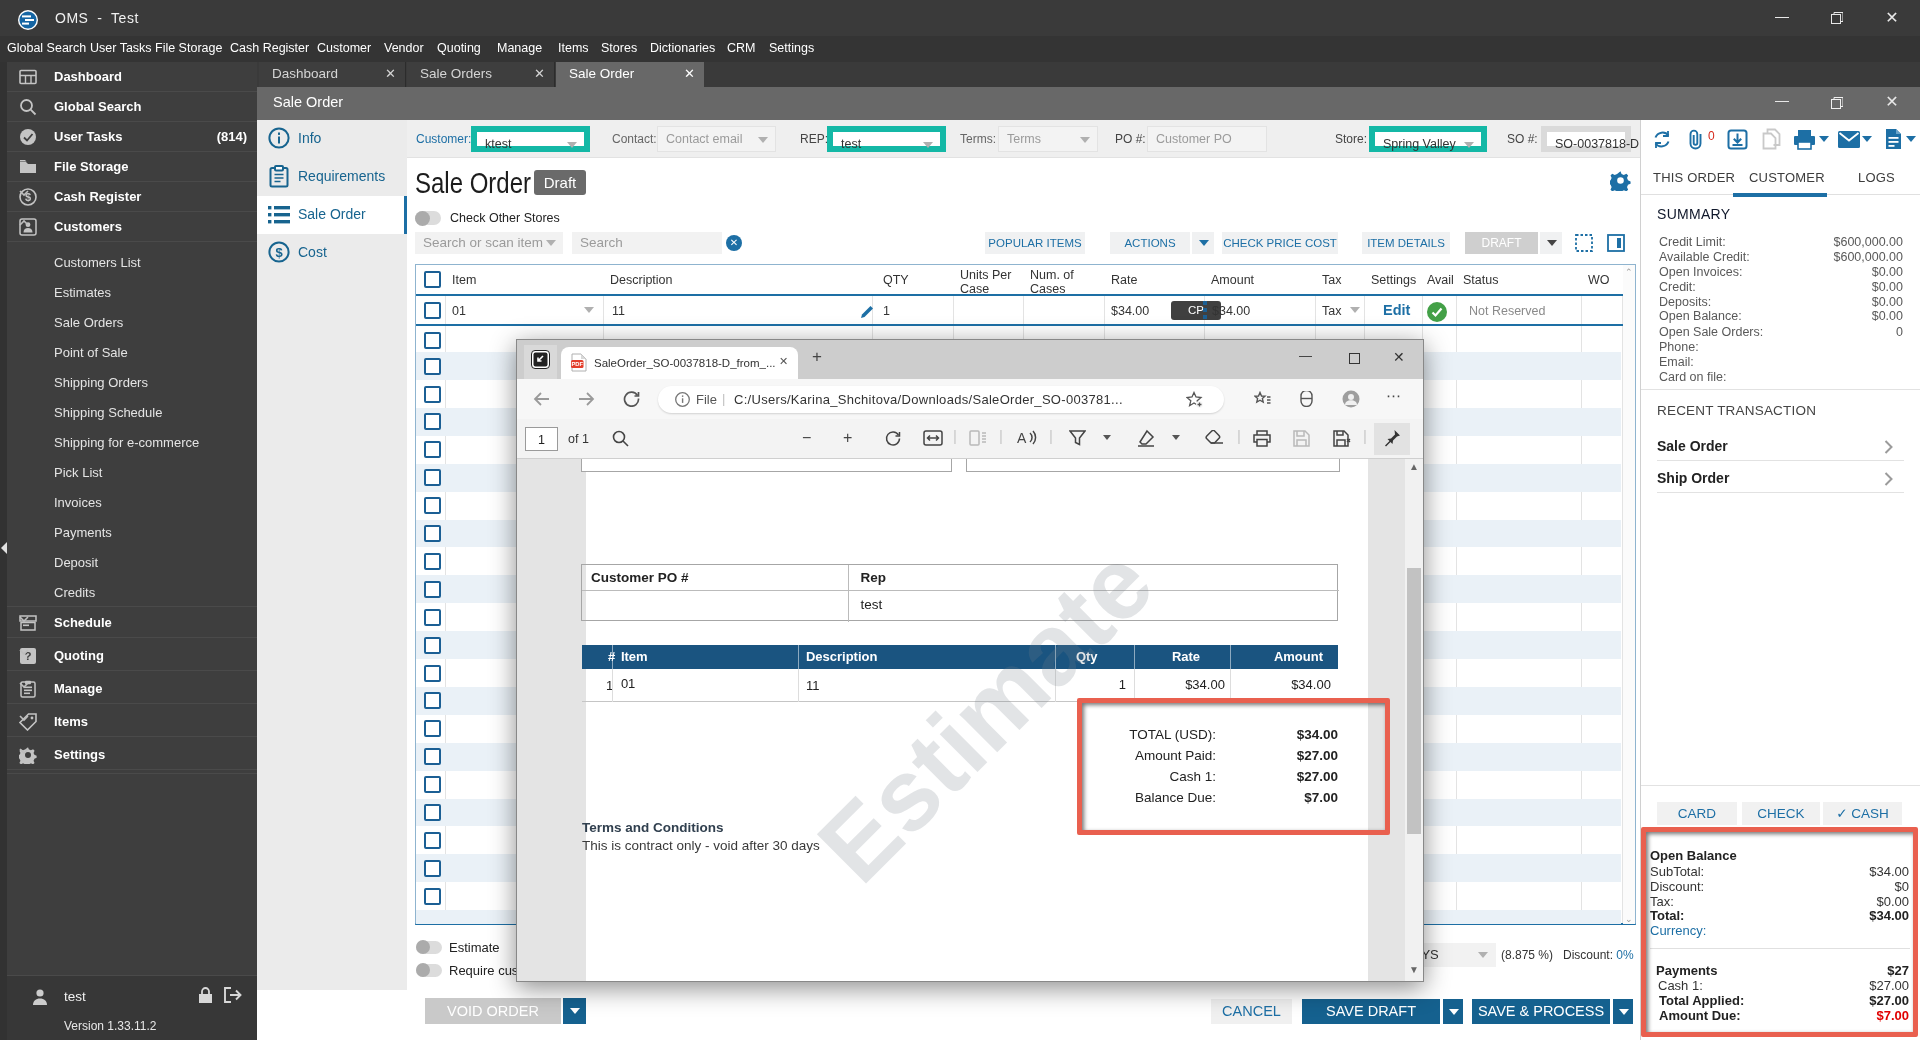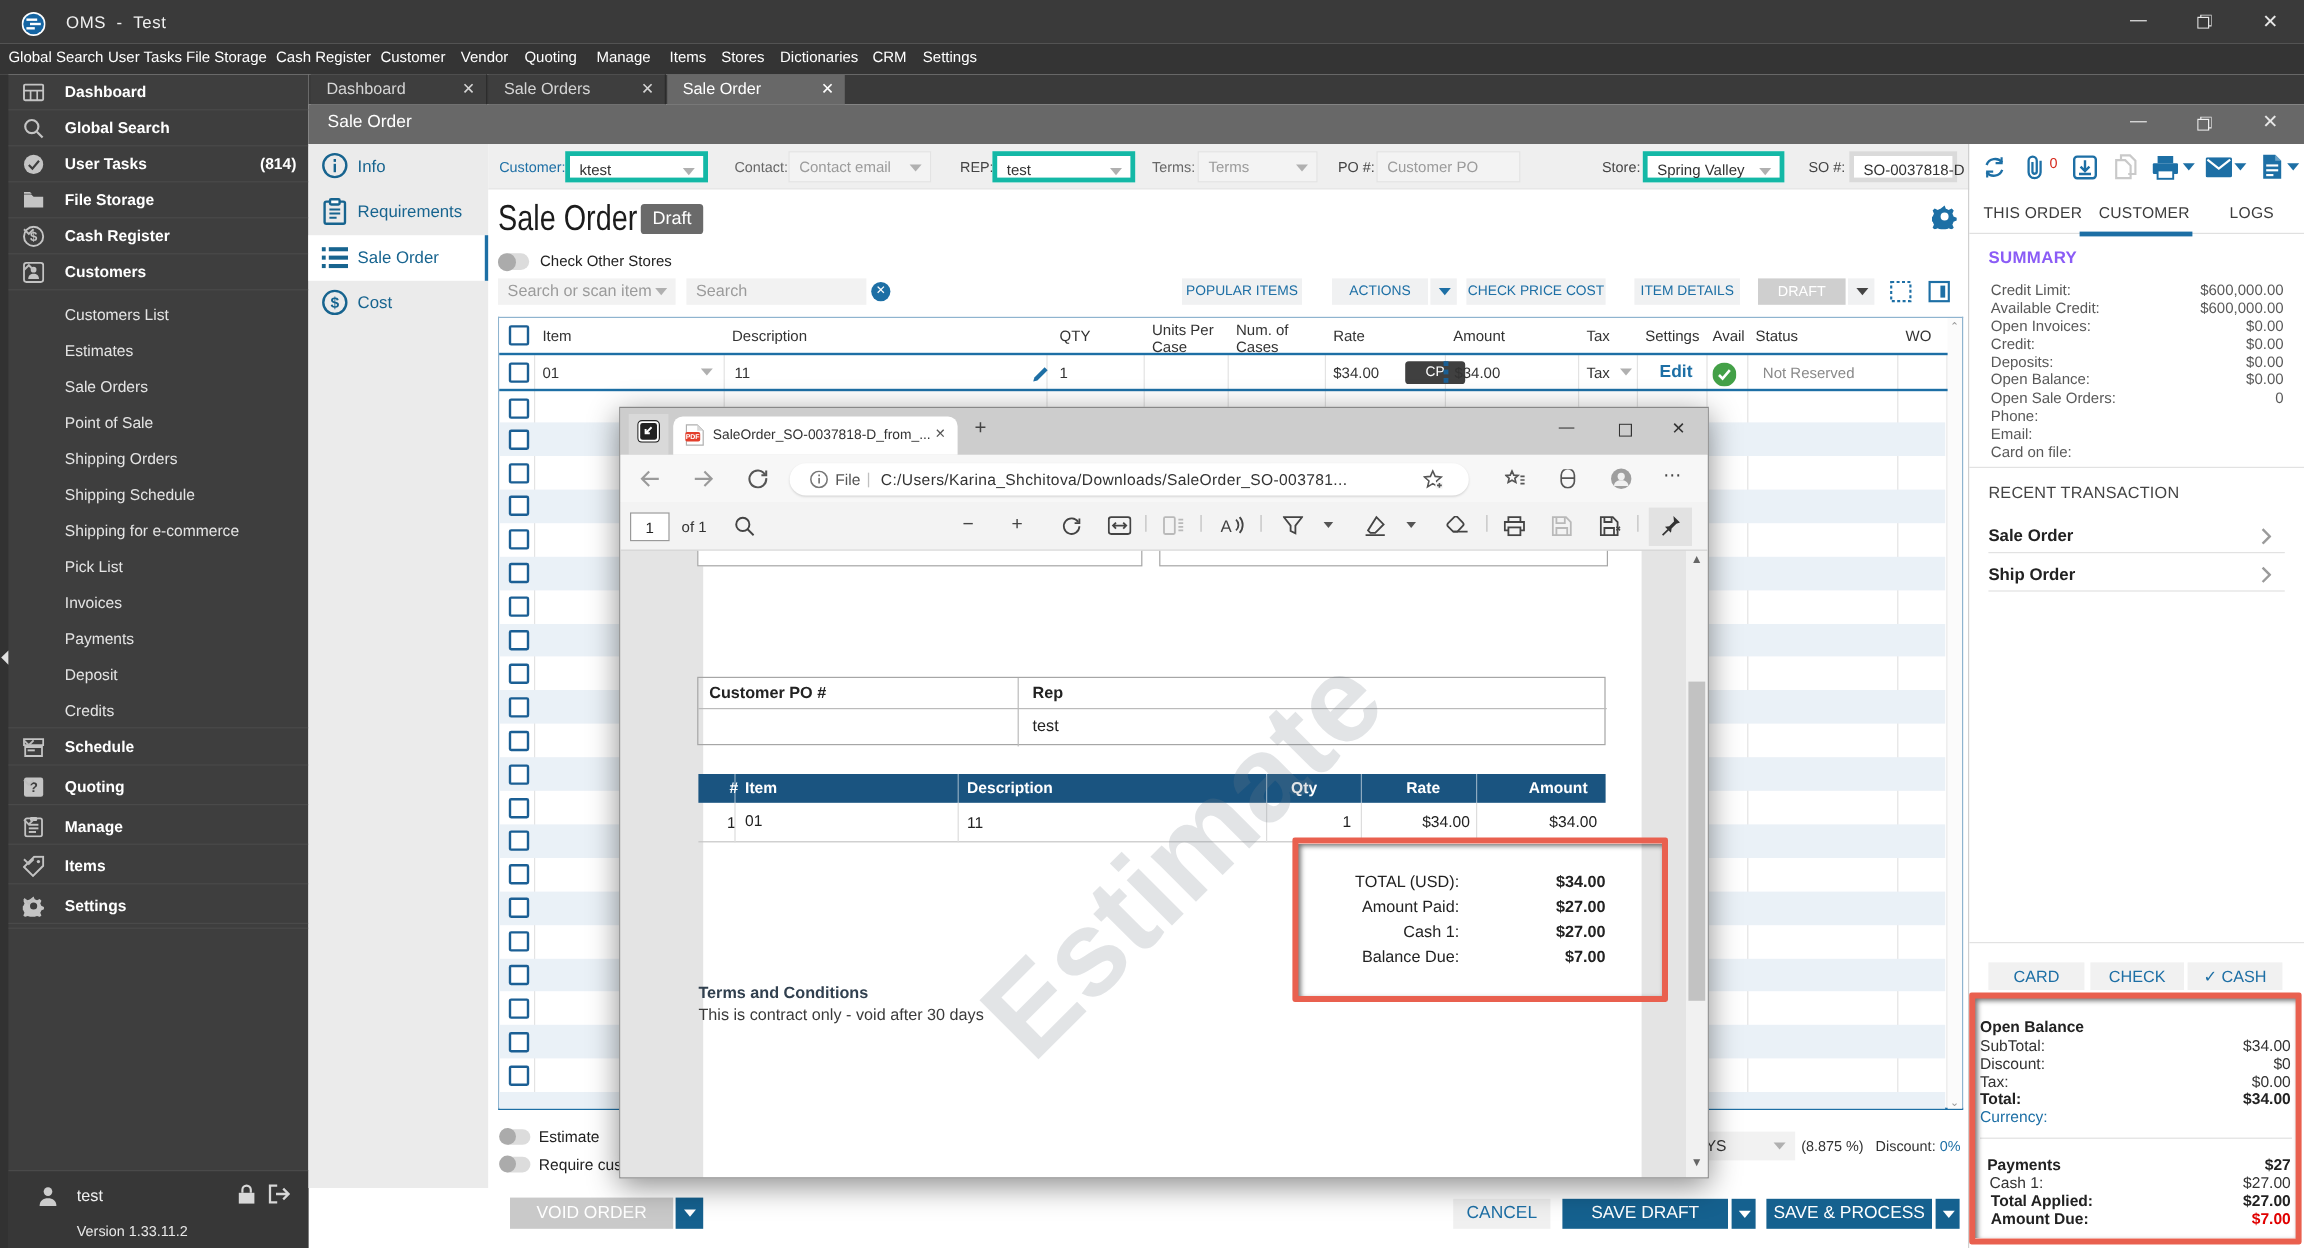--- a/index.html
+++ b/index.html
@@ -26,21 +26,21 @@
 
 #win-title { left:257px; top:87px; width:1663px; height:33px; background:#686868; color:#fff; }
 #form-strip { left:407px; top:120px; width:1513px; height:38px; background:#efefef; border-bottom:1px solid #e2e2e2;}
 #inner-side { left:257px; top:120px; width:150px; height:870px; background:#ebebeb; }
 .iside { position:absolute; left:0; width:150px; height:38px; color:#17648f; font-size:14px; }
 .iside .t { position:absolute; left:41px; top:10px; }
 #content { left:407px; top:158px; width:1233px; height:882px; background:#fff; }
 
 .fld-label { position:absolute; top:12px; font-size:12px; color:#666; white-space:nowrap; }
 .fld { position:absolute; top:6px; height:26px; font-size:12.5px; color:#333; white-space:nowrap; }
-.fld-white { background:#fff; border:4px solid #14b8a6; }
+.fld-white { background:#fff; border:6px solid #14b8a6; }
 .fld-gray { background:#f3f3f3; border:1px solid #e3e3e3; }
 .fld .ph { color:#9b9b9b; }
 .fld .txt { position:absolute; left:8px; top:5px; }
 .drop { position:absolute; right:7px; top:10px; width:0; height:0; border-left:5px solid transparent; border-right:5px solid transparent; border-top:6px solid #b0b0b0; }
 
 
 #table { position:absolute; left:415px; top:264px; width:1221px; height:661px; border:1px solid #8fb4cf; border-bottom:2px solid #1d6fa5; background:#fff; }
 .vline { position:absolute; top:0; width:1px; background:#e3e3e3; height:100%; }
 .th { position:absolute; top:0; font-size:12.5px; color:#333; line-height:17px; white-space:nowrap; }
 .stripe { position:absolute; left:0; width:1205px; height:28px; background:#eaf1f7; }
@@ -526,21 +526,21 @@
       <rect x="3.5" y="17" width="6" height="1.8" fill="#fff"></rect>
     </svg>
   <span class="drop abs" style="left:1906px;top:136px;border-top-color:#1d6fa5"></span>
 
   <span class="abs" style="left:1653px;top:170px;font-size:13px;color:#3c3c3c;letter-spacing:0.2px">THIS ORDER</span>
   <span class="abs" style="left:1749px;top:170px;font-size:13px;color:#3c3c3c;letter-spacing:0.2px">CUSTOMER</span>
   <span class="abs" style="left:1858px;top:170px;font-size:13px;color:#3c3c3c;letter-spacing:0.2px">LOGS</span>
   <div class="abs" style="left:1641px;top:194px;width:279px;height:1px;background:#e0e0e0"></div>
   <div class="abs" style="left:1733px;top:193px;width:94px;height:4px;background:#1d6fa5"></div>
 
-  <span class="abs" style="left:1657px;top:206px;font-size:14px;font-weight:700;color:#8b5cf6;letter-spacing:0.3px">SUMMARY</span>
+  <span class="abs" style="left:1657px;top:206px;font-size:14px;font-weight:400;color:#0f172a;letter-spacing:0.3px">SUMMARY</span>
   <div class="sumrow" style="top:235px">Credit Limit:<b class="v">$600,000.00</b></div>
   <div class="sumrow" style="top:250px">Available Credit:<b class="v">$600,000.00</b></div>
   <div class="sumrow" style="top:265px">Open Invoices:<b class="v">$0.00</b></div>
   <div class="sumrow" style="top:280px">Credit:<b class="v">$0.00</b></div>
   <div class="sumrow" style="top:294.5px">Deposits:<b class="v">$0.00</b></div>
   <div class="sumrow" style="top:309px">Open Balance:<b class="v">$0.00</b></div>
   <div class="sumrow" style="top:324.5px">Open Sale Orders:<b class="v">0</b></div>
   <div class="sumrow" style="top:340px">Phone:</div>
   <div class="sumrow" style="top:355px">Email:</div>
   <div class="sumrow" style="top:369.5px">Card on file:</div>

